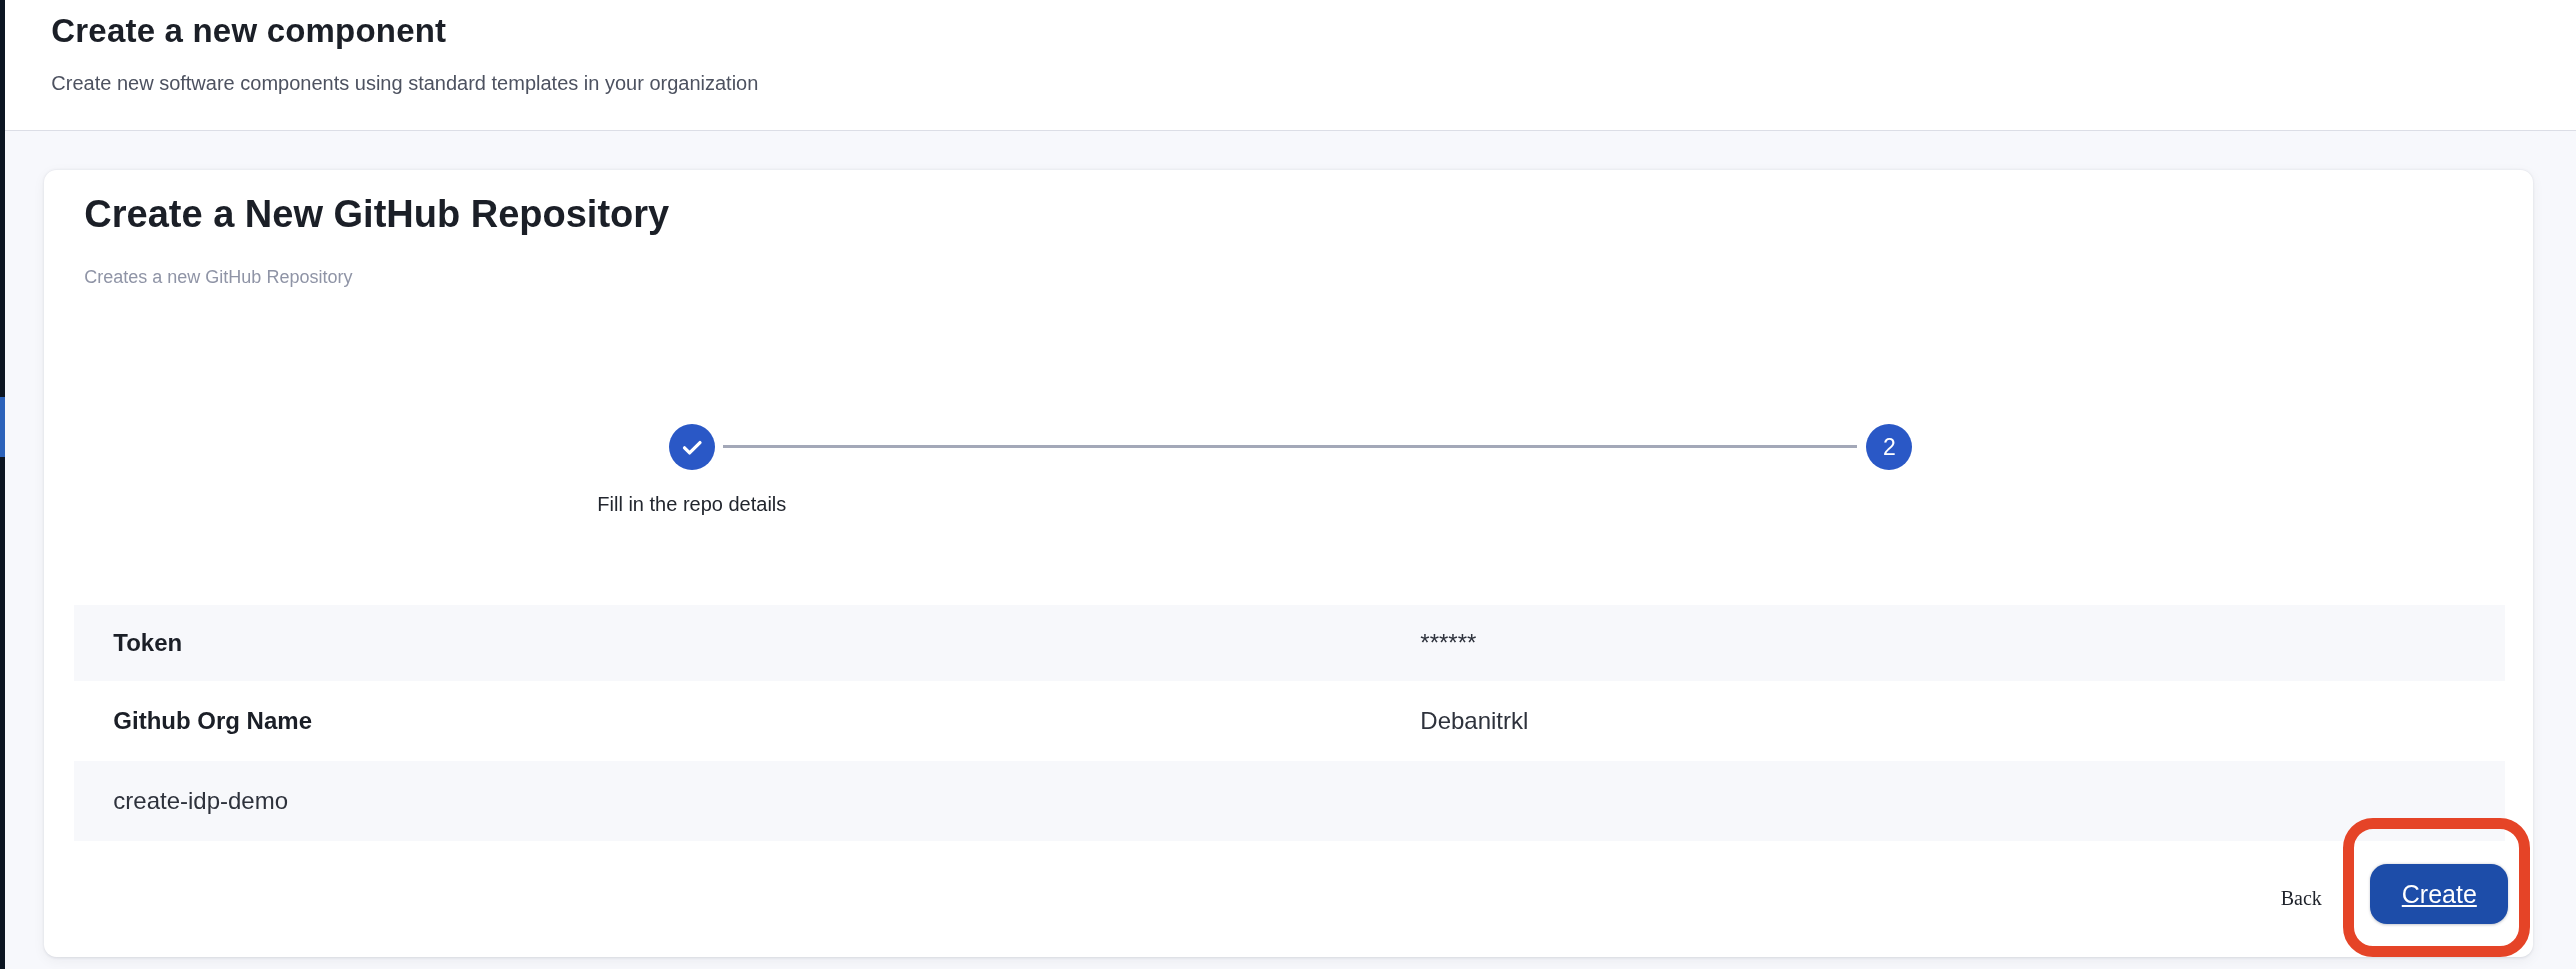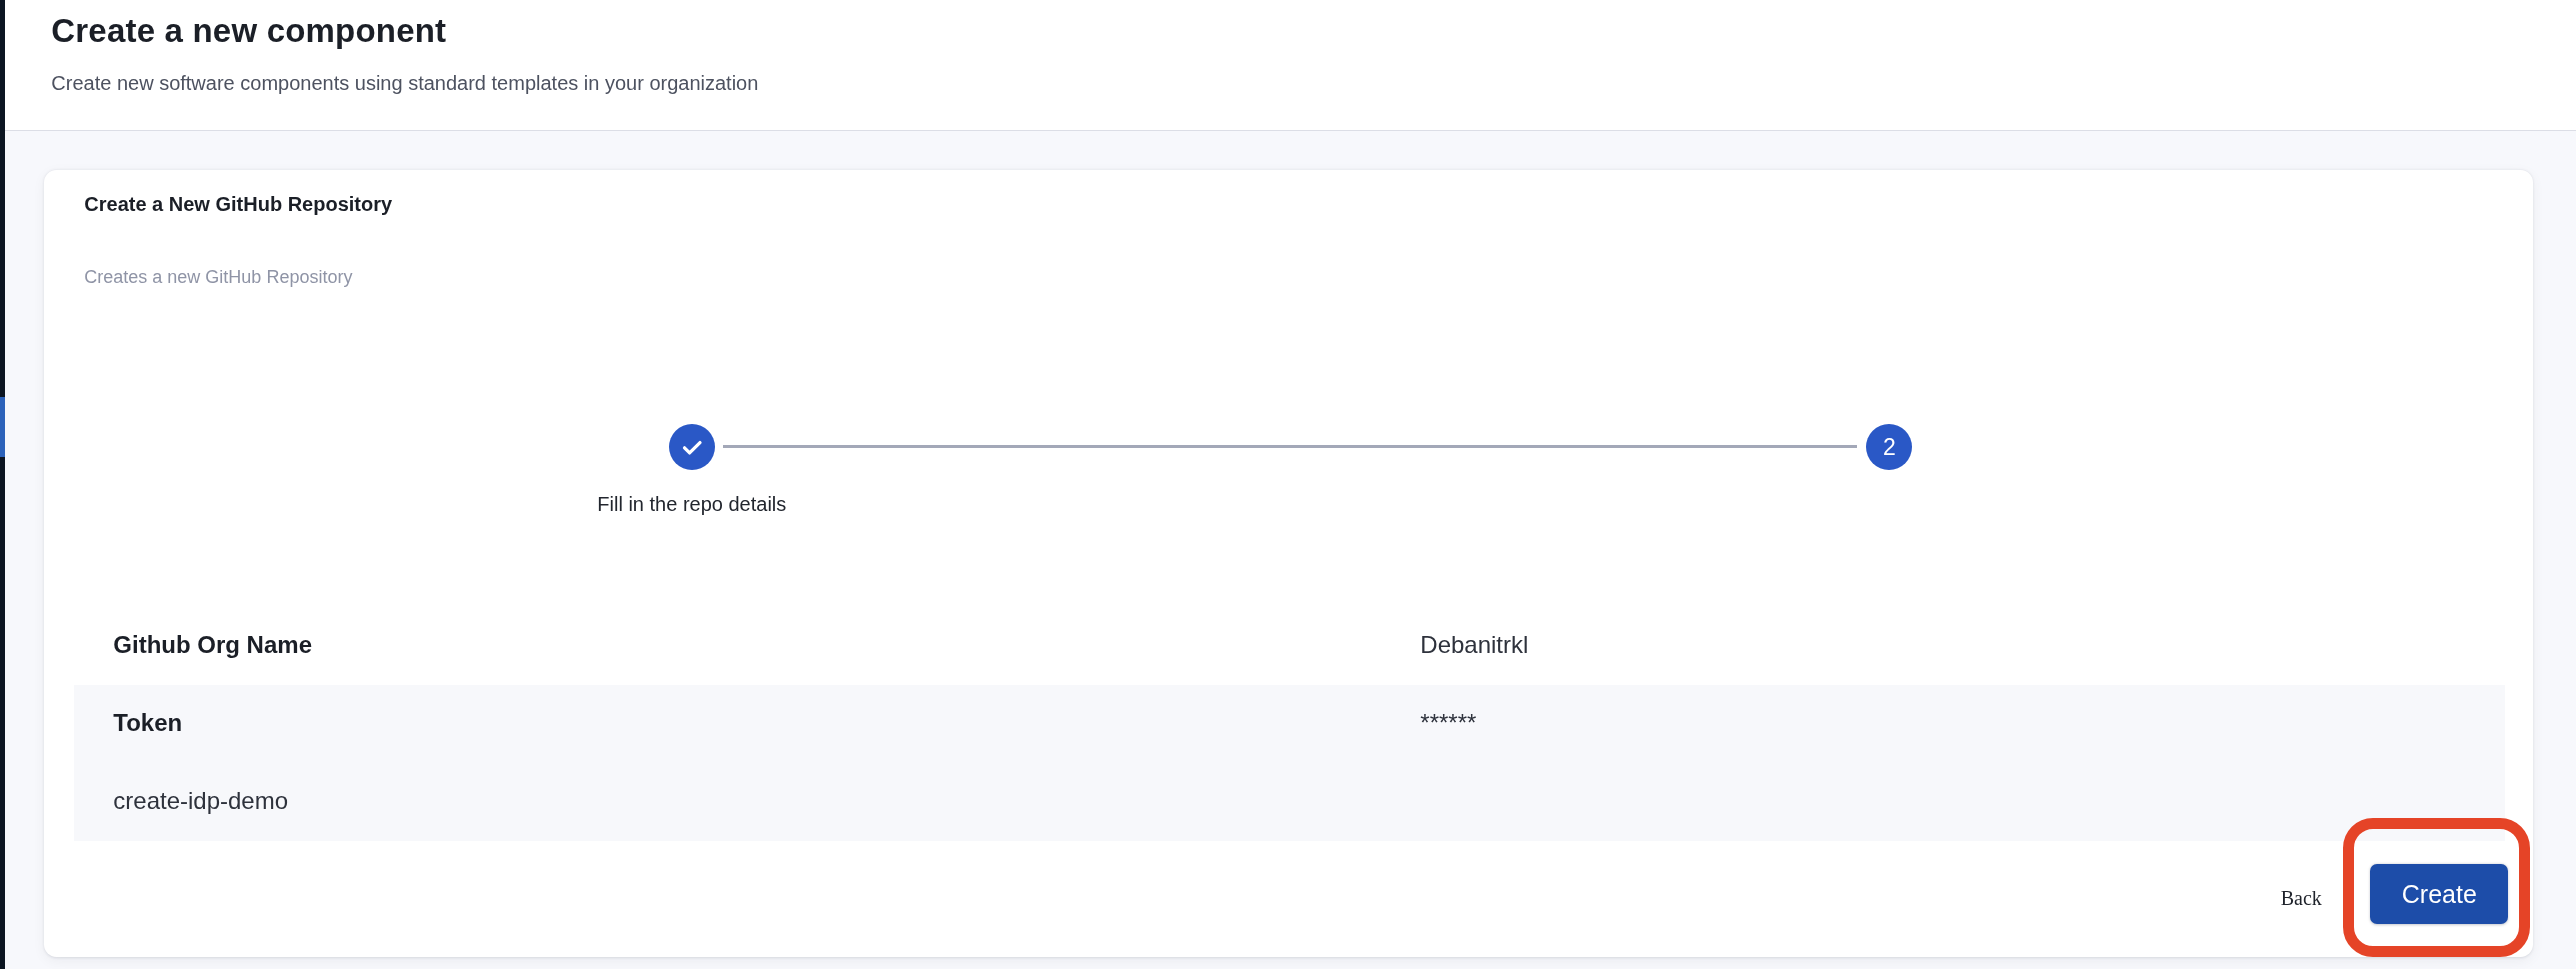--- a/index.html
+++ b/index.html
@@ -27,21 +27,21 @@
   }
   
   .page{position:absolute;left:5.3px;top:131px;right:0;bottom:0;background:#f7f8fc;}
   .card{
     position:absolute;left:39px;top:39px;width:2489px;height:787px;
     background:#ffffff;border-radius:12.4px;
     box-shadow:0 0.9px 2.7px rgba(22,28,45,.10), 0 3.5px 12.4px rgba(22,28,45,.05);
   }
   .card-title{
     position:absolute;left:40px;top:23px;
-    font-size:20px;font-weight:700;color:#1b1f27;
+    font-size:38px;font-weight:700;color:#1b1f27;
   }
   .card-subtitle{
     position:absolute;left:40px;top:97px;
     font-size:18px;font-weight:400;color:#8f94a6;text-align:right;
   }
   
   .step-circle{
     position:absolute;width:46px;height:46px;border-radius:50%;
     background:#2a58c6;display:flex;align-items:center;justify-content:center;
   }
@@ -72,24 +72,25 @@
   .back-button{
     position:absolute;left:2204px;top:705px;width:106px;height:46px;
     display:flex;align-items:center;justify-content:center;
     background:transparent;border:none;cursor:pointer;
     font-family:Liberation Serif, serif;
     font-size:20px;font-weight:500;color:#1f232b;
   }
   .create-button{
     position:absolute;left:2326px;top:694px;width:138px;height:60px;
     display:flex;align-items:center;justify-content:center;
-    background:#1d4da9;border:none;border-radius:7px;cursor:pointer;
+    background:#1d4da9;border:none;border-radius:17px;cursor:pointer;
     font-family:"Liberation Sans", sans-serif;
     font-size:25px;font-weight:500;color:#ffffff;
     box-shadow:0 0.9px 2.7px rgba(20,30,60,.25);
+    text-decoration:underline;
   }
   .highlight-ring{
     position:absolute;left:2299px;top:648px;width:187px;height:139px;
     border:11.5px solid #e54427;border-radius:30px;box-sizing:border-box;
     pointer-events:none;
   }
 </style>
 </head>
 <body>
 
@@ -115,27 +116,27 @@
         </svg>
       </span>
     </div>
     <div class="step-connector"></div>
     <div class="step-circle step2">
       <span class="step-number">2</span>
     </div>
     <div class="step-label label1">Fill in the repo details</div>
 
     <div class="review-table">
+      <div class="review-row striped first">
+        <div class="review-label">Token</div>
+        <div class="review-value">******</div>
+      </div>
       <div class="review-row">
         <div class="review-label">Github Org Name</div>
         <div class="review-value">Debanitrkl</div>
-      </div>
-      <div class="review-row striped first">
-        <div class="review-label">Token</div>
-        <div class="review-value">******</div>
       </div>
       <div class="review-row striped">
         <div class="review-value">create-idp-demo</div>
       </div>
     </div>
 
     <button class="back-button">Back</button>
     <button class="create-button">Create</button>
     <div class="highlight-ring"></div>
 

